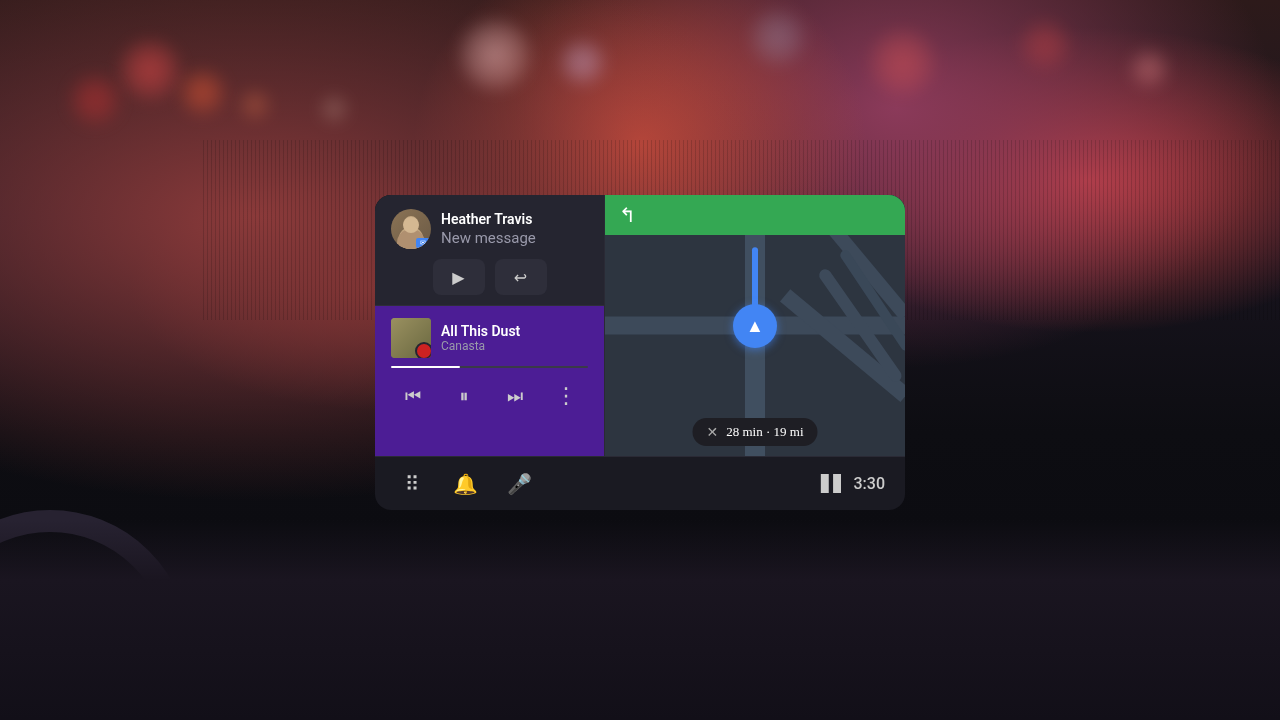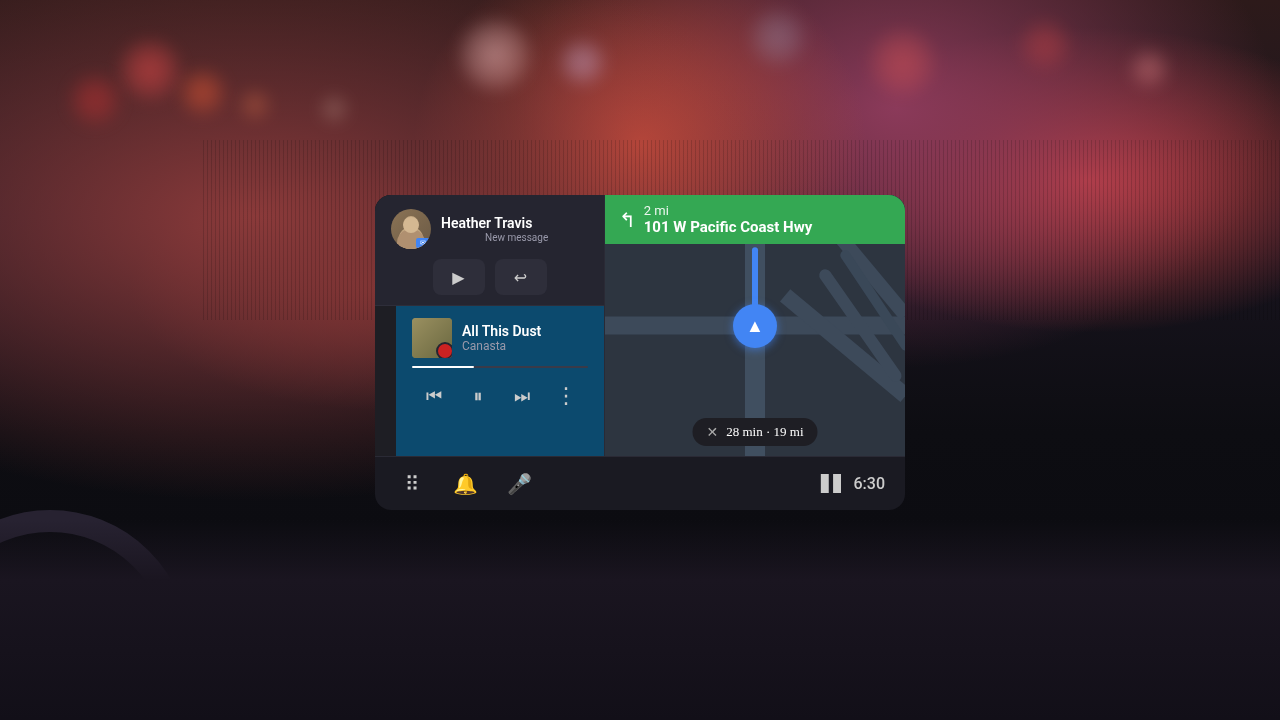--- a/index.html
+++ b/index.html
@@ -180,23 +180,22 @@
 
     .message-name {
       color: #ffffff;
       font-size: 14px;
       font-weight: 600;
       line-height: 1.2;
     }
 
     .message-subtitle {
       color: #9999aa;
-      font-size: 10px;
+      font-size: 15px;
       margin-top: 1px;
-      margin-left: 44px;
     }
 
     .message-actions {
       display: flex;
       gap: 10px;
       justify-content: center;
     }
 
     .action-btn {
       width: 52px;
@@ -207,24 +206,23 @@
       display: flex;
       align-items: center;
       justify-content: center;
       cursor: pointer;
       color: #cccccc;
       font-size: 16px;
     }
 
     
     .music-card {
-      background: #0c4a6e;
+      background: #4c1d95;
       padding: 12px 16px 10px;
       flex: 1;
-      margin-left: 21px;
     }
 
     .music-header {
       display: flex;
       align-items: center;
       gap: 10px;
       margin-bottom: 8px;
     }
 
     .album-art {
@@ -545,24 +543,20 @@
         <rect x="140" y="0" width="20" height="260" fill="#404f60"></rect>
 
         <line x1="150" y1="55" x2="150" y2="148" stroke="#4285f4" stroke-width="6" stroke-linecap="round"></line>
 
         <line x1="220" y1="80" x2="290" y2="180" stroke="#3d4a5a" stroke-width="12" stroke-linecap="round"></line>
         <line x1="240" y1="60" x2="300" y2="150" stroke="#3a4858" stroke-width="10" stroke-linecap="round"></line>
       </svg>
 
       <div class="nav-header">
         <span class="nav-arrow">↰</span>
-        <div>
-          <div class="nav-distance">2 mi</div>
-          <div class="nav-street">101 W Pacific Coast Hwy</div>
-        </div>
       </div>
 
       <div class="car-indicator">
         <span class="car-arrow">▲</span>
       </div>
 
       <div class="eta-badge">
         <span class="eta-close">✕</span>
         <span class="eta-text">
           <span>28 min</span>
@@ -580,16 +574,16 @@
       </div>
       <div class="bottom-icon">
         <span>🔔</span>
       </div>
       <div class="bottom-icon mic">
         <span>🎤</span>
       </div>
     </div>
     <div class="status-area">
       <span class="signal-icon">▋▋</span>
-      <span class="time">6:30</span>
+      <span class="time">3:30</span>
     </div>
   </div>
 </div>
 
 </body></html>

